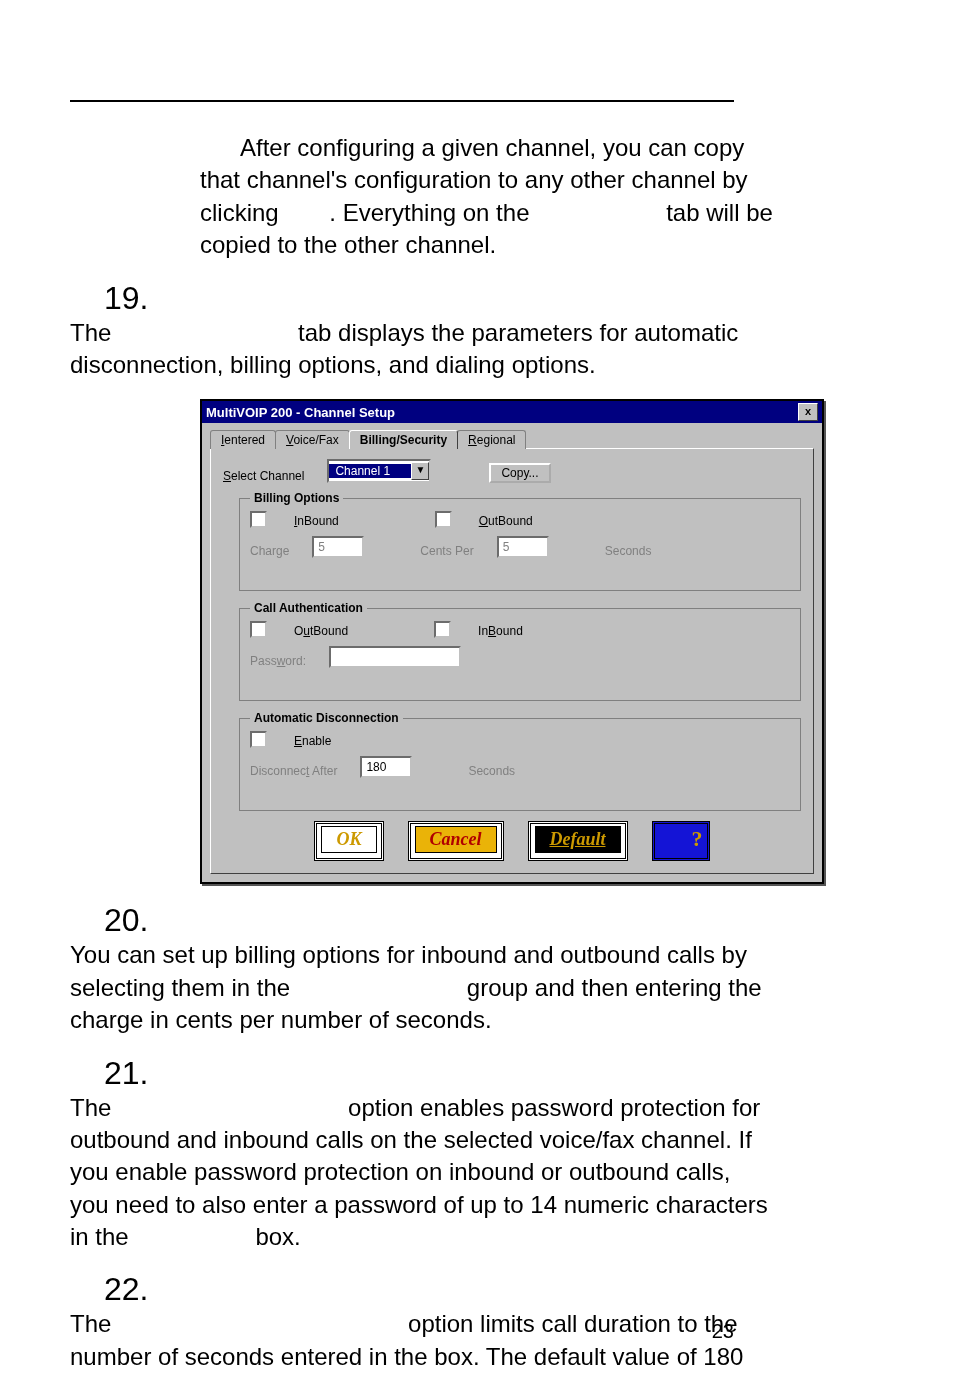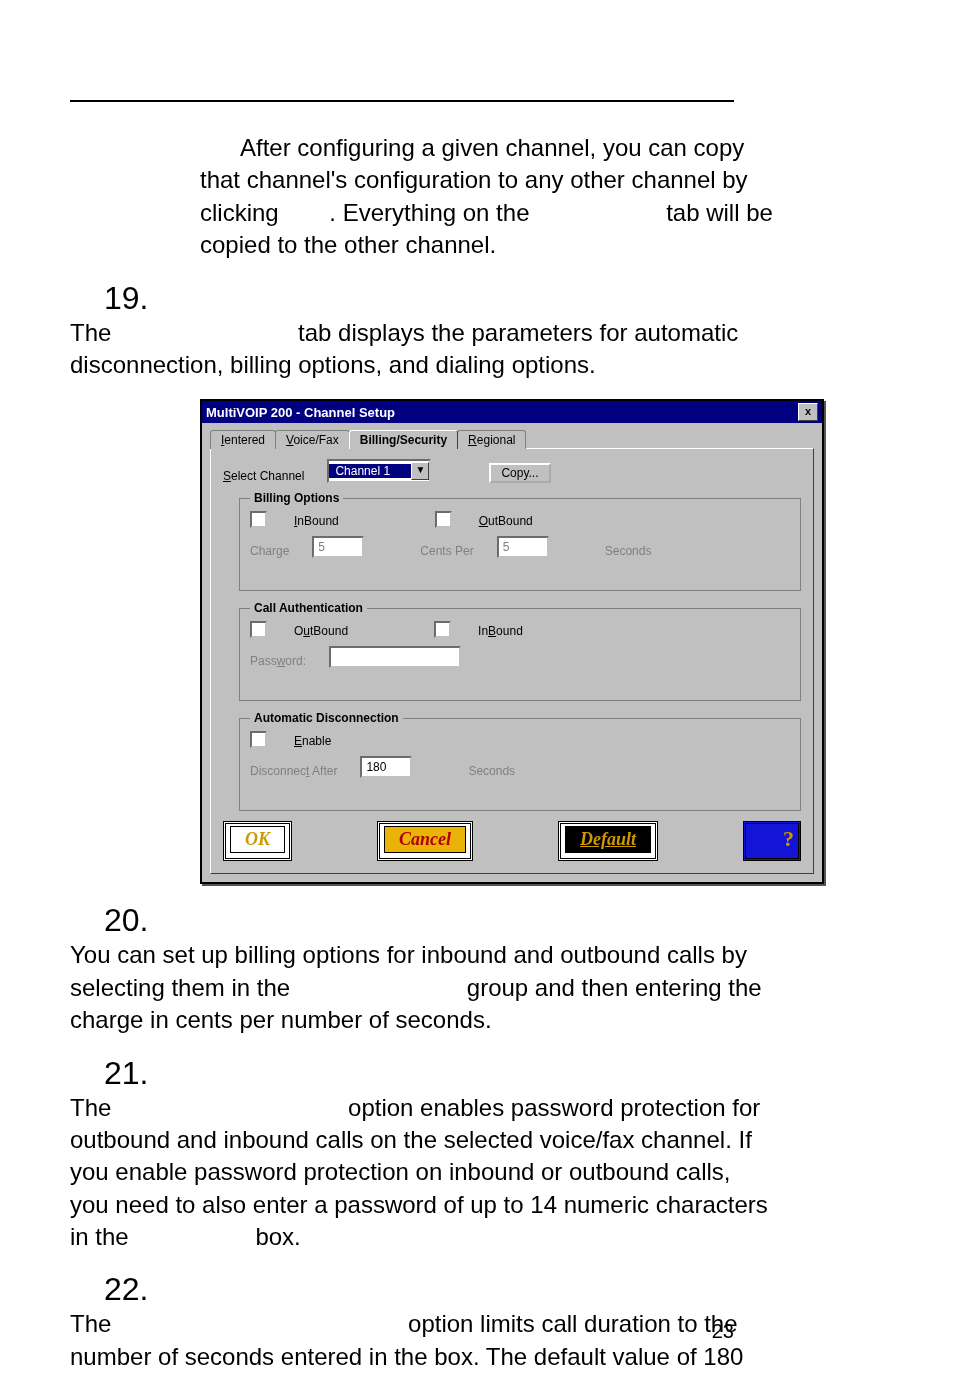--- a/index.html
+++ b/index.html
@@ -27,21 +27,21 @@
   .combo .val{padding:0 6px;font-size:12px;min-width:70px;background:#000080;color:#fff}
   .combo .arrow{width:16px;height:16px;background:#c0c0c0;border:1px solid #fff;border-right-color:#404040;border-bottom-color:#404040;text-align:center;font-size:10px;line-height:14px}
   .btn{background:#c0c0c0;border:2px outset #fff;padding:1px 10px;font-size:12px}
   fieldset{border:1px solid #808080;margin:0 0 10px 16px;padding:6px 10px 24px 10px}
   legend{font-size:12px;font-weight:bold;padding:0 4px}
   .chk{width:13px;height:13px;background:#fff;border:2px inset #c0c0c0;display:inline-block;margin-right:4px;vertical-align:middle}
   .lbl{font-size:12px;vertical-align:middle}
   .disabled{color:#808080}
   .inp{background:#fff;border:2px inset #c0c0c0;height:18px;padding:0 4px;font-size:12px;min-width:40px;display:inline-block;line-height:18px}
   .inp.wide{min-width:120px}
-  .bottom-btns{display:flex;gap:24px;justify-content:space-between;margin-top:0}
+  .bottom-btns{display:flex;gap:24px;justify-content:center;margin-top:0}
   .fancy{border:3px double #000;background:#fff;padding:2px 4px}
   .fancy .inner{border:1px solid #000;padding:2px 14px;font-style:italic;font-weight:bold;font-size:18px;font-family:'Times New Roman',serif}
   .btn-ok .inner{color:#cc9900}
   .btn-cancel .inner{color:#b00000;background:#eab308}
   .btn-default .inner{color:#cc9900;background:#000000;text-decoration:underline}
   .btn-help{border:3px double #000;background:#1414d6;width:52px;height:34px;position:relative}
   .qmark{position:absolute;right:4px;top:2px;font-size:22px;font-weight:bold;color:#cc9900;font-family:'Times New Roman',serif}
 </style>
 </head>
 <body>

